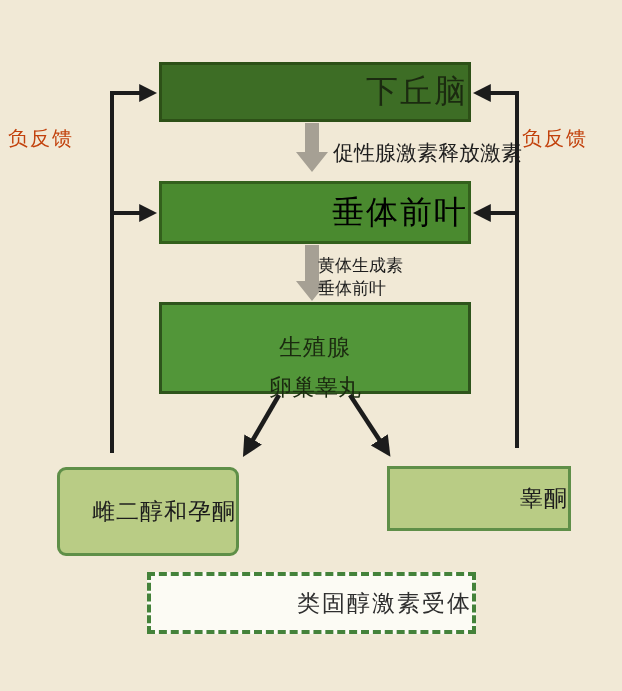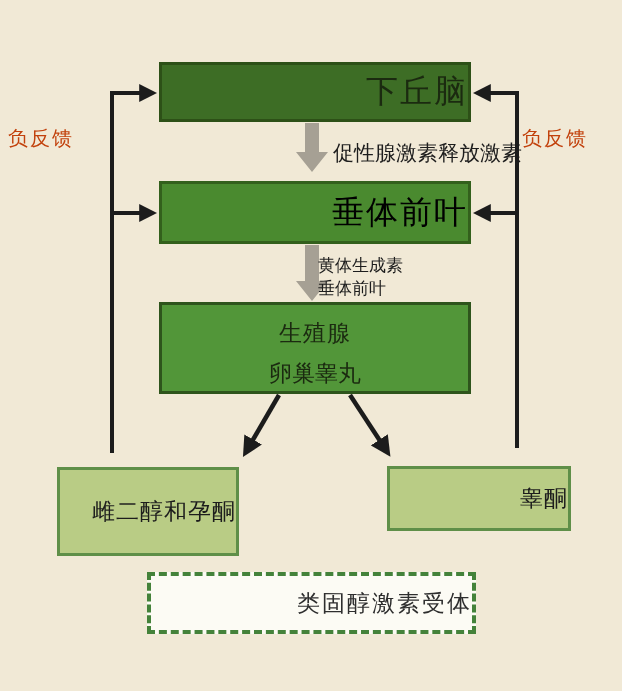--- a/index.html
+++ b/index.html
@@ -35,21 +35,21 @@
     font-size:32px;
     letter-spacing:2px;
     padding-left:19px;
   }
   .box-bright{
     background:#529639;
     border:3px solid #2e541c;
     color:#1b2a10;
     flex-direction:column;
     justify-content:flex-start;
-    padding-top:13px;
+    padding-top:27px;
   }
   .box-bright .gonad-title{font-size:23px;letter-spacing:1px;}
   .box-bright .gonad-row{
     display:flex;justify-content:center;
     font-size:23px;margin-top:9px;width:100%;
   }
   .box-light{
     background:#b9cc85;
     border:3px solid #5f8f48;
     color:#1d1d1d;
@@ -59,21 +59,21 @@
   .box-dashed{
     background:#fcfbf4;
     border:4px dashed #44823a;
     color:#2e2e2e;
     font-size:23px;
     letter-spacing:2px;
   }
   .hypothalamus{left:159px;top:62px;width:312px;height:60px;}
   .pituitary{left:159px;top:181px;width:312px;height:63px;}
   .gonad{left:159px;top:302px;width:312px;height:92px;}
-  .estradiol{left:57px;top:467px;width:182px;height:89px;}
+  .estradiol{left:57px;top:467px;width:182px;height:89px;border-radius:9px;}
   .testosterone{left:387px;top:466px;width:184px;height:65px;}
   .receptor{left:147px;top:572px;width:329px;height:62px;}
   .edge-label{
     position:absolute;
     color:#1d1d1d;
     white-space:nowrap;
   }
   .gnrh-label{left:333px;top:139px;font-size:21px;}
   .lhfsh-label{left:318px;top:254px;font-size:17px;line-height:23px;}
   .lhfsh-label span{display:block;}

